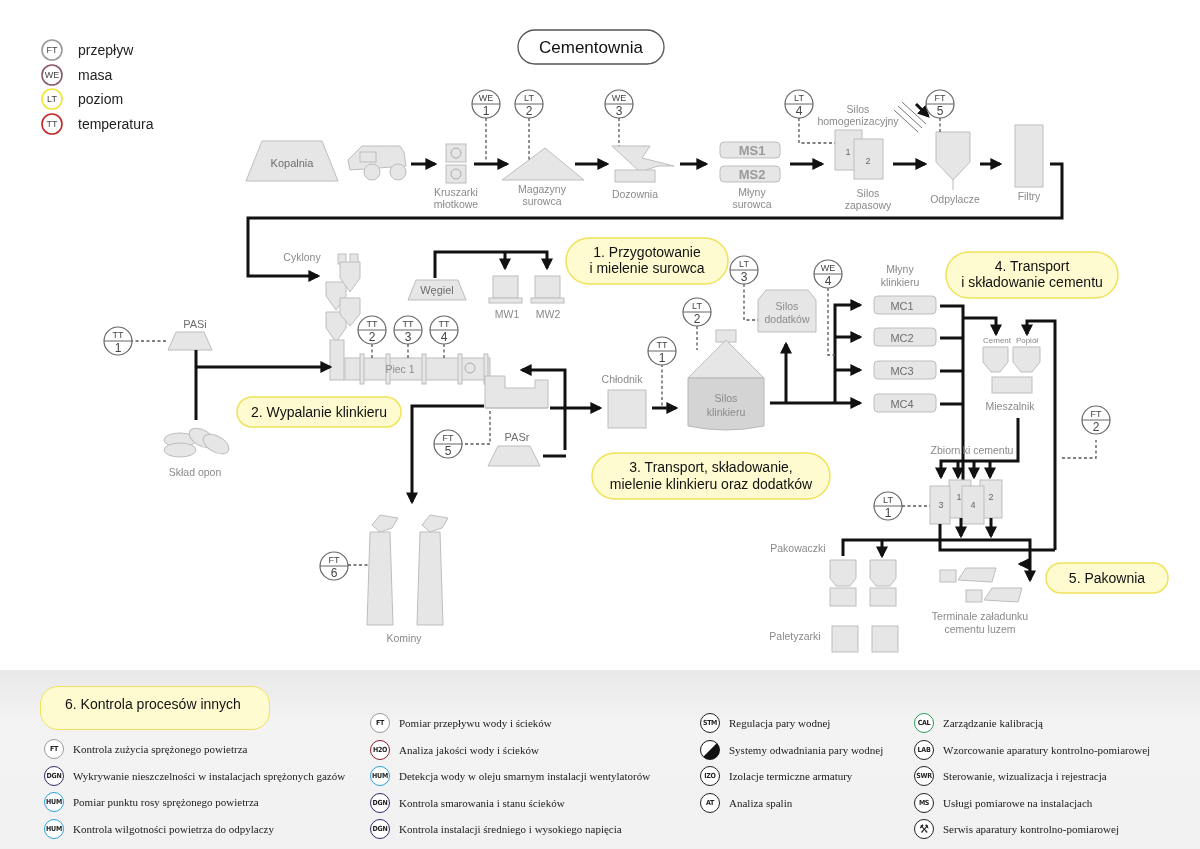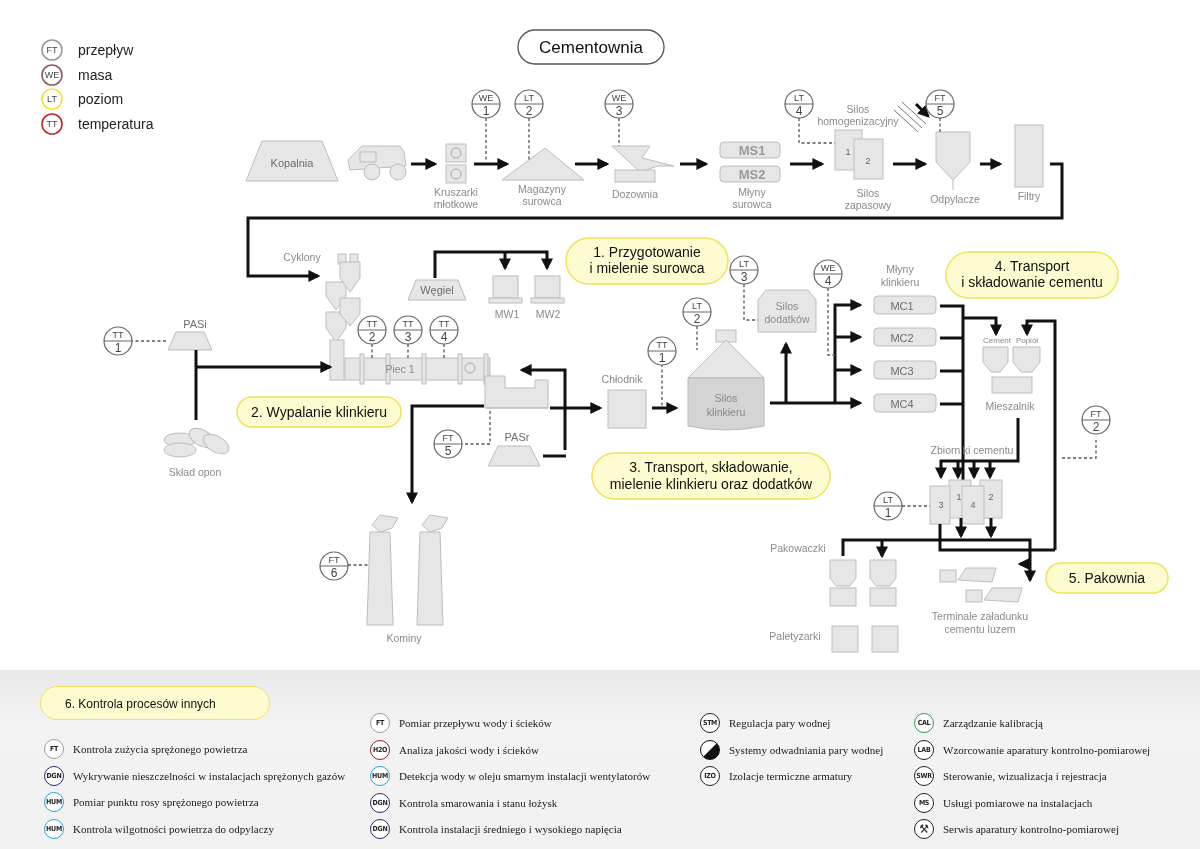--- a/index.html
+++ b/index.html
@@ -22,23 +22,23 @@
   .tag-pill { fill: #fffbd0; stroke: #f0e25a; stroke-width: 1.5; }
   .tag-txt { fill: #111; font-size: 14px; text-anchor: middle; }
   .legend-txt { fill: #222; font-size: 14px; }
   .eq-txt { fill: #9a9a9a; font-size: 13px; text-anchor: middle; font-weight: bold; }
 
   #bottom-panel {
     position: absolute; left: 0; top: 670px; width: 1200px; height: 179px;
     background: linear-gradient(#e9e9e9, #f3f3f3 30%, #f1f1f1);
   }
   .section-pill {
-    position: absolute; left: 40px; top: 16px; width: 230px; height: 34px;
+    position: absolute; left: 40px; top: 16px; width: 230px; height: 44px;
     border: 1.5px solid #f0e25a; background: #fffbd0; border-radius: 18px;
-    font-size: 12px; color: #111; line-height: 34px; box-sizing: border-box; padding-left: 24px;
+    font-size: 14px; color: #111; line-height: 34px; box-sizing: border-box; padding-left: 24px;
   }
   .svc-col { position: absolute; top: 40px; }
   .svc-col.first { top: 66px; }
   .svc-item { display: flex; align-items: center; height: 26.5px; white-space: nowrap; }
   .svc-badge {
     width: 20px; height: 20px; border-radius: 50%; border: 1.6px solid #333;
     display: flex; align-items: center; justify-content: center;
     font-family: "DejaVu Sans Condensed", "DejaVu Sans", sans-serif; font-weight: bold;
     font-size: 7px; color: #222; background: #fff; margin-right: 9px; flex: none; box-sizing: border-box;
     letter-spacing: -0.3px;
@@ -517,39 +517,43 @@
         <div class="svc-item">
           <span class="svc-badge" style="border-color: rgb(138, 30, 46);">H2O</span>
           <span class="svc-text">Analiza jakości wody i ścieków</span>
         </div>
         <div class="svc-item">
           <span class="svc-badge" style="border-color: rgb(42, 160, 216);">HUM</span>
           <span class="svc-text">Detekcja wody w oleju smarnym instalacji wentylatorów</span>
         </div>
         <div class="svc-item">
           <span class="svc-badge" style="border-color: rgb(45, 42, 110);">DGN</span>
-          <span class="svc-text">Kontrola smarowania i stanu łożysk</span>
+          <span class="svc-text">Kontrola smarowania i stanu ścieków</span>
         </div>
         <div class="svc-item">
           <span class="svc-badge" style="border-color: rgb(45, 42, 110);">DGN</span>
           <span class="svc-text">Kontrola instalacji średniego i wysokiego napięcia</span>
         </div>
       </div>
       <div class="svc-col" style="left: 700px;">
         <div class="svc-item">
           <span class="svc-badge" style="border-color: rgb(34, 34, 34);">STM</span>
           <span class="svc-text">Regulacja pary wodnej</span>
         </div>
         <div class="svc-item">
           <span class="svc-badge" style="border-color: rgb(17, 17, 17); background: linear-gradient(135deg, rgb(255, 255, 255) 48%, rgb(17, 17, 17) 52%);"></span>
           <span class="svc-text">Systemy odwadniania pary wodnej</span>
         </div>
         <div class="svc-item">
           <span class="svc-badge" style="border-color: rgb(34, 34, 34);">IZO</span>
           <span class="svc-text">Izolacje termiczne armatury</span>
+        </div>
+        <div class="svc-item">
+          <span class="svc-badge" style="border-color: rgb(34, 34, 34);">AT</span>
+          <span class="svc-text">Analiza spalin</span>
         </div>
       </div>
       <div class="svc-col" style="left: 914px;">
         <div class="svc-item">
           <span class="svc-badge" style="border-color: rgb(42, 154, 90);">CAL</span>
           <span class="svc-text">Zarządzanie kalibracją</span>
         </div>
         <div class="svc-item">
           <span class="svc-badge" style="border-color: rgb(34, 34, 34); text-align: center;">LAB</span>
           <span class="svc-text">Wzorcowanie aparatury kontrolno-pomiarowej</span>

